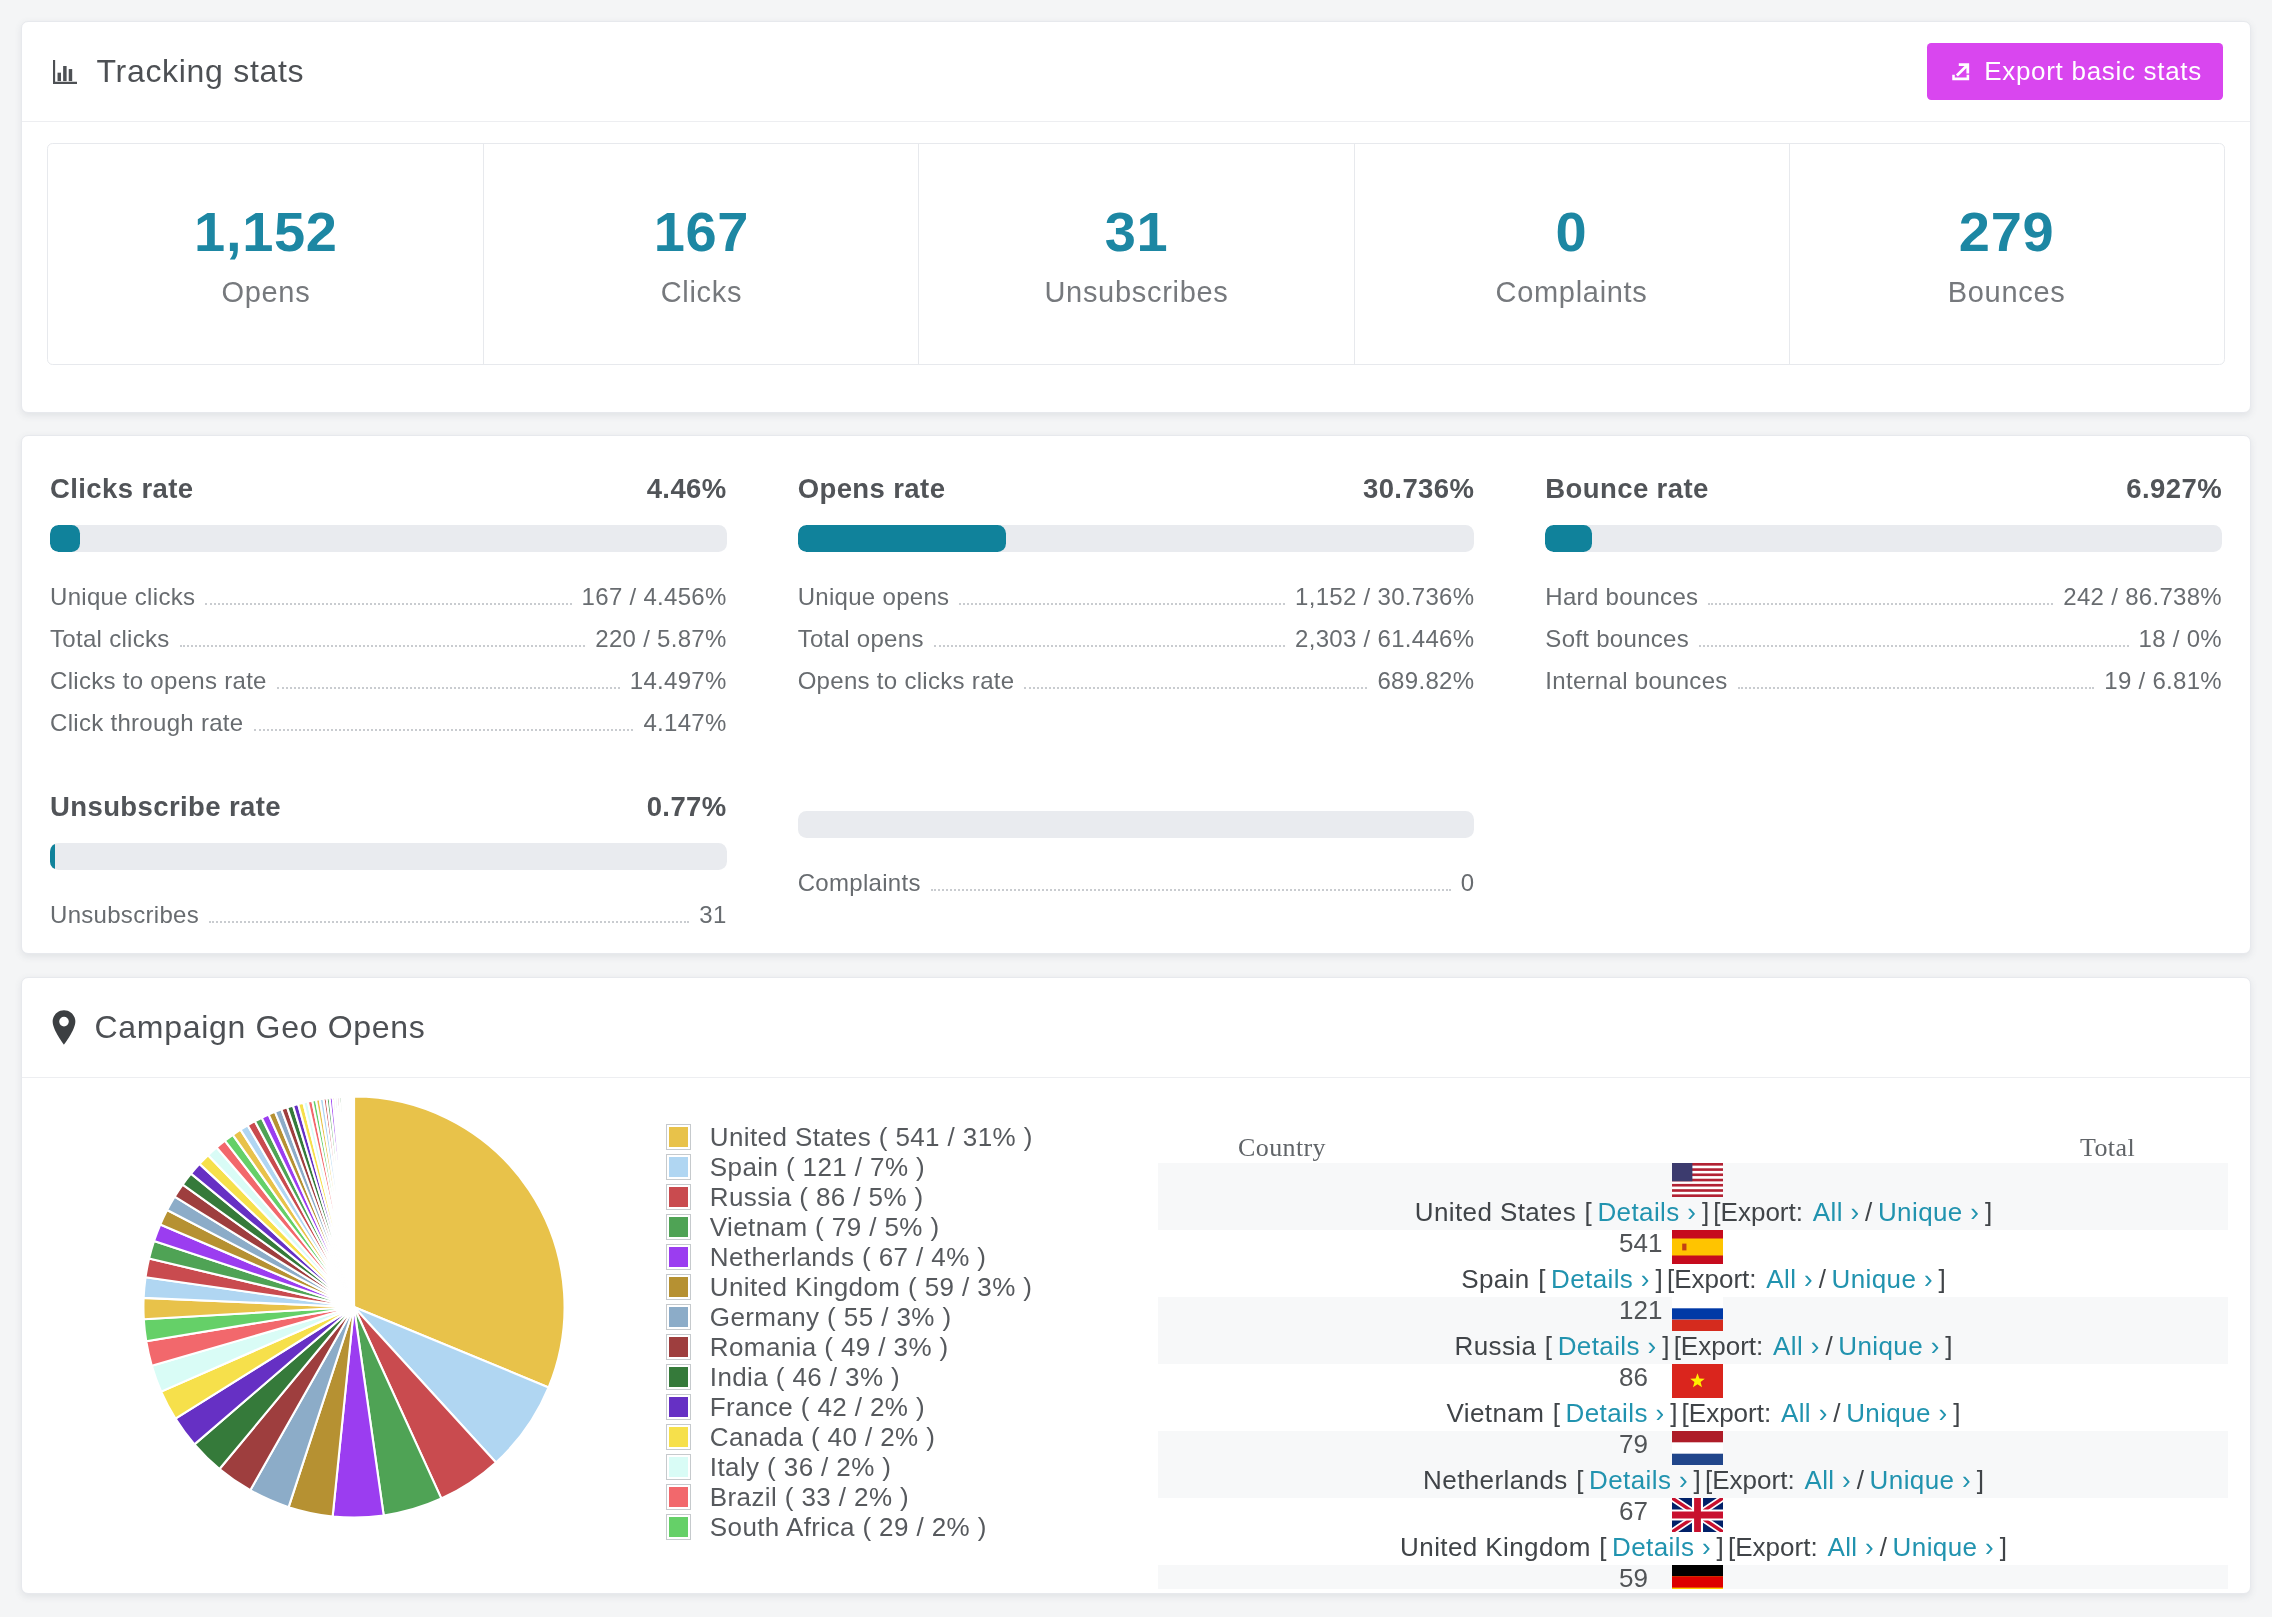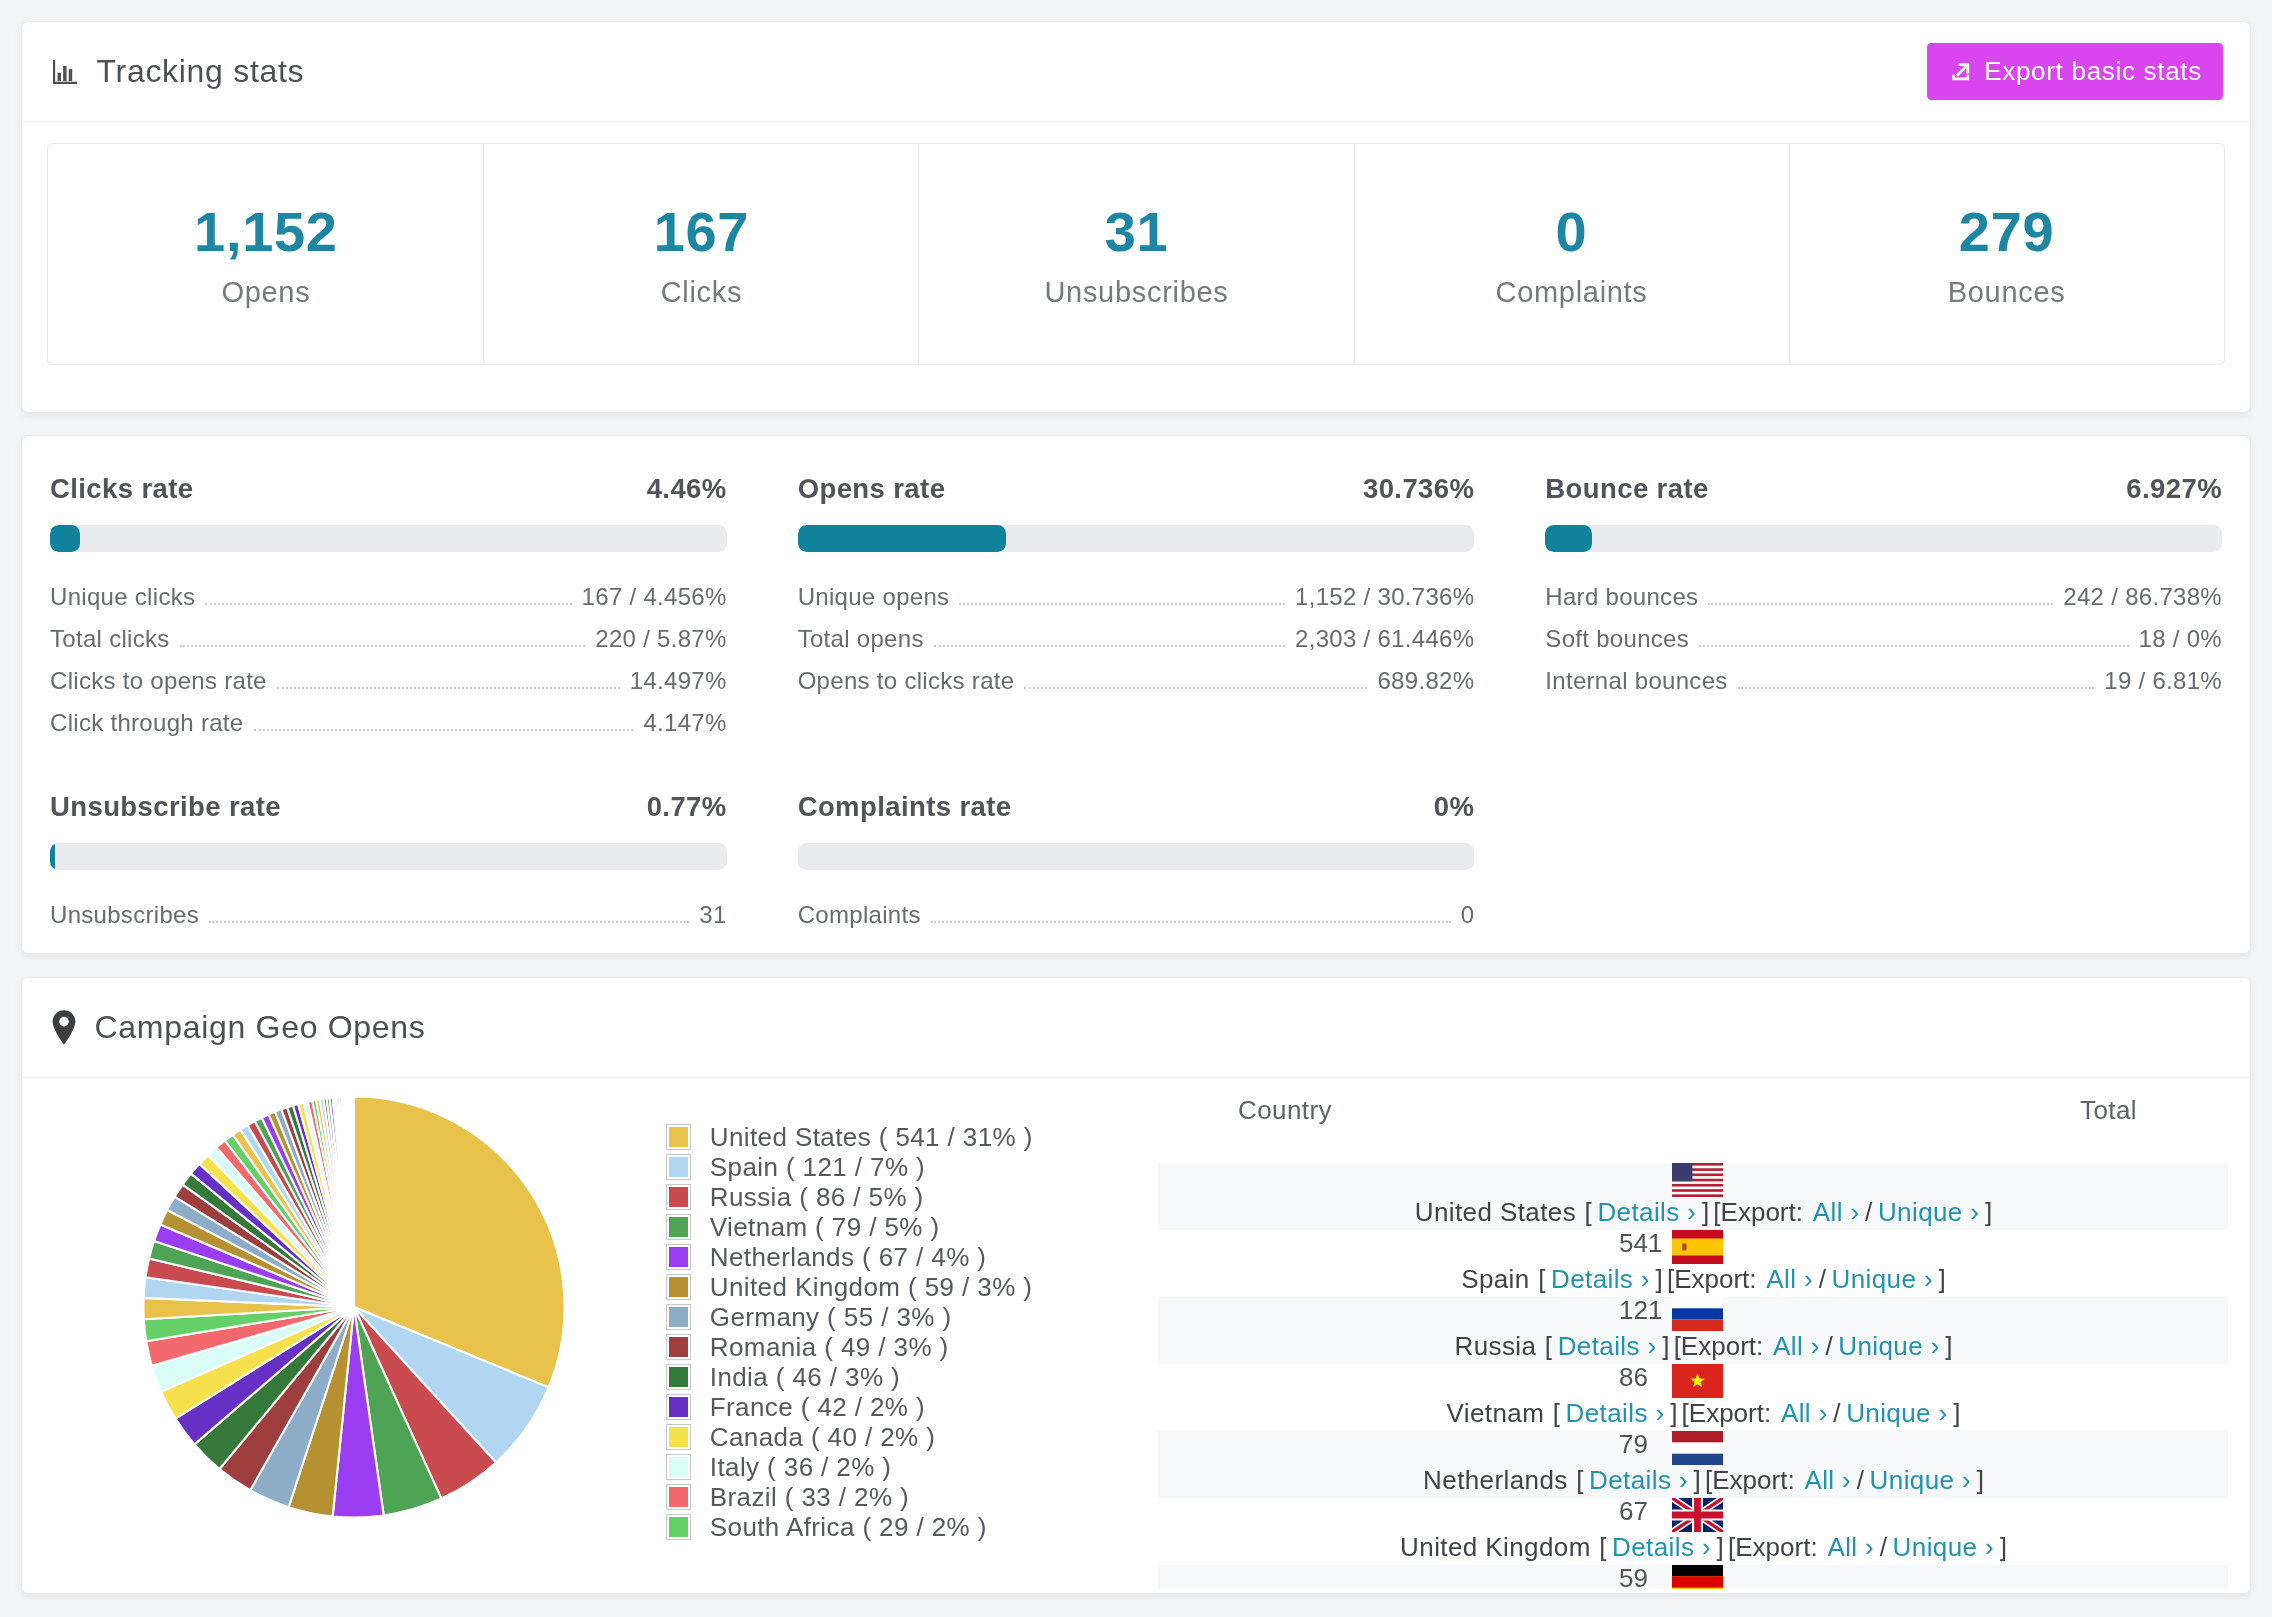--- a/index.html
+++ b/index.html
@@ -68,21 +68,21 @@
   .legend { position:absolute; left:644px; top:20px; list-style:none;margin-top:24px; }
   .legend-item { display:flex; align-items:center; height:30px; }
   .legend-swatch {
     width:25.4px; height:25.4px; border:0.7px solid #c6cacd; background:#fff;
     padding:2.1px; margin-right:18.4px; flex:none;
   }
   .legend-swatch > div { width:100%; height:100%; }
   .legend-label { font-size:26px; color:#56595d; white-space:nowrap; letter-spacing:0.4px; }
 
   .geo-table { position:absolute; left:1136px; top:17px; width:1070px; height:494px; overflow:hidden; }
-  .geo-thead { display:flex; align-items:flex-start; height:68px; }
+  .geo-thead { display:flex; align-items:flex-end; height:68px;font-family:Liberation Serif, serif; }
   .geo-th { font-size:26px; color:#606468; letter-spacing:0.4px; }
   .col-country { flex:1; padding-left:80px; }
   .col-total { width:148px; }
   .geo-row { display:flex; align-items:center; height:67px;flex-direction:column; }
   .geo-row.striped { background:#f7f8f9; }
   .flag { width:51px; height:34px; margin-left:8.5px; flex:none; display:block; }
   .geo-row .row-main { flex:1; display:flex; align-items:center; padding-left:21px; font-size:26px; white-space:nowrap; }
   .country-name { color:#404448; margin-right:8.5px; letter-spacing:0.4px; }
   .b { color:#404448; }
   .geo-link { color:#2193af; text-decoration:none; margin:0 5.6px; letter-spacing:0.4px; }
@@ -242,24 +242,20 @@
         <div class="rate-rows">
           <div class="rate-row">
             <span class="rate-row-label">Unsubscribes</span>
               <span class="leader"></span>
               <span class="rate-row-value">31</span>
           </div>
         </div>
       </div>
 
       <div class="rate-block">
-        <div class="rate-head">
-          <span class="rate-title">Complaints rate</span>
-          <span class="rate-pct">0%</span>
-        </div>
         <div class="rate-bar">
             <div class="rate-fill" style="width: 0%;"></div>
           </div>
         <div class="rate-rows">
           <div class="rate-row">
             <span class="rate-row-label">Complaints</span>
               <span class="leader"></span>
               <span class="rate-row-value">0</span>
           </div>
         </div>

